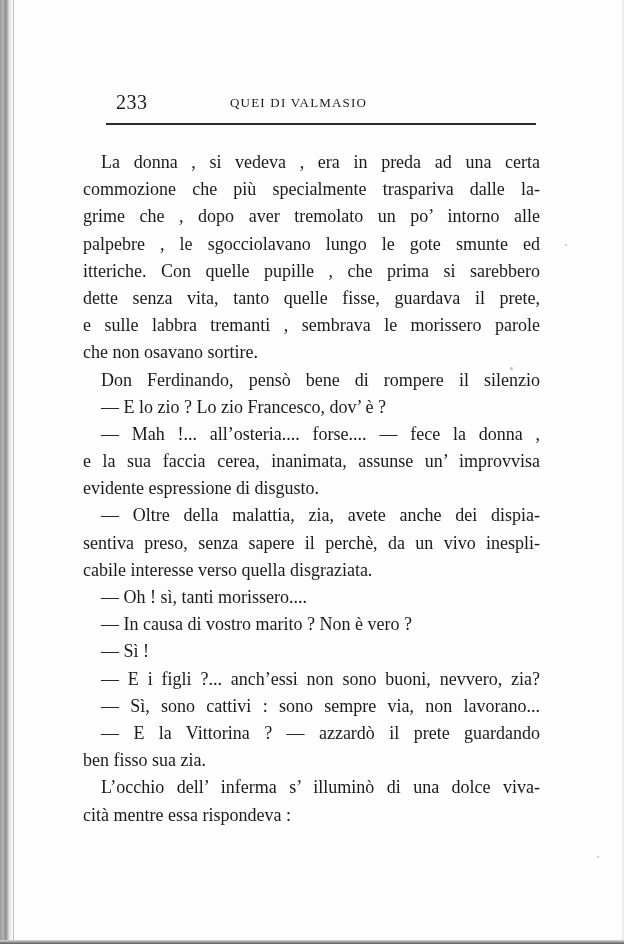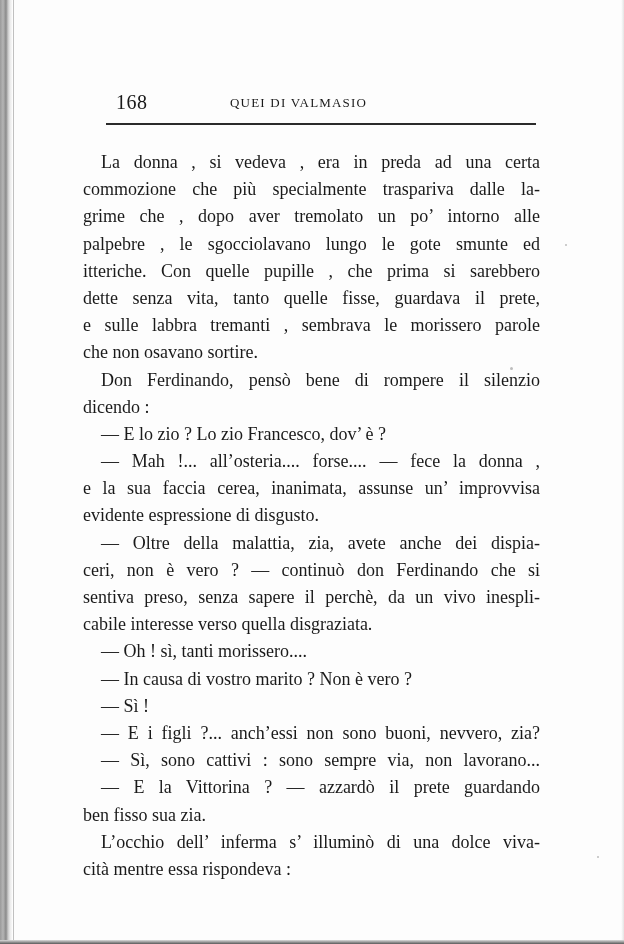--- a/index.html
+++ b/index.html
@@ -107,42 +107,40 @@
 </head>
 <body>
 
 <div class="page">
   <div class="binding-edge"></div>
   <div class="binding-line"></div>
   <div class="right-edge"></div>
   <div class="bottom-edge"></div>
 
   <div class="header">
-    <span class="page-number">168</span>
+    <span class="page-number">233</span>
     <span class="running-title">QUEI DI VALMASIO</span>
   </div>
   <div class="header-rule"></div>
 
   <div class="text-block" id="text-block">
       <span class="line indent justify">La donna , si vedeva , era in preda ad una certa</span>
       <span class="line justify">commozione che più specialmente traspariva dalle la-</span>
       <span class="line justify">grime che , dopo aver tremolato un po’ intorno alle</span>
       <span class="line justify">palpebre , le sgocciolavano lungo le gote smunte ed</span>
       <span class="line justify">itteriche. Con quelle pupille , che prima si sarebbero</span>
       <span class="line justify">dette senza vita, tanto quelle fisse, guardava il prete,</span>
       <span class="line justify">e sulle labbra tremanti , sembrava le morissero parole</span>
       <span class="line">che non osavano sortire.</span>
       <span class="line indent justify">Don Ferdinando, pensò bene di rompere il silenzio</span>
-      <span class="line">dicendo :</span>
       <span class="line indent">— E lo zio ? Lo zio Francesco, dov’ è ?</span>
       <span class="line indent justify">— Mah !... all’osteria.... forse.... — fece la donna ,</span>
       <span class="line justify">e la sua faccia cerea, inanimata, assunse un’ improvvisa</span>
       <span class="line">evidente espressione di disgusto.</span>
       <span class="line indent justify">— Oltre della malattia, zia, avete anche dei dispia-</span>
-      <span class="line justify">ceri, non è vero ? — continuò don Ferdinando che si</span>
       <span class="line justify">sentiva preso, senza sapere il perchè, da un vivo inespli-</span>
       <span class="line">cabile interesse verso quella disgraziata.</span>
       <span class="line indent">— Oh ! sì, tanti morissero....</span>
       <span class="line indent">— In causa di vostro marito ? Non è vero ?</span>
       <span class="line indent">— Sì !</span>
       <span class="line indent justify">— E i figli ?... anch’essi non sono buoni, nevvero, zia?</span>
       <span class="line indent justify">— Sì, sono cattivi : sono sempre via, non lavorano...</span>
       <span class="line indent justify">— E la Vittorina ? — azzardò il prete guardando</span>
       <span class="line">ben fisso sua zia.</span>
       <span class="line indent justify">L’occhio dell’ inferma s’ illuminò di una dolce viva-</span>

